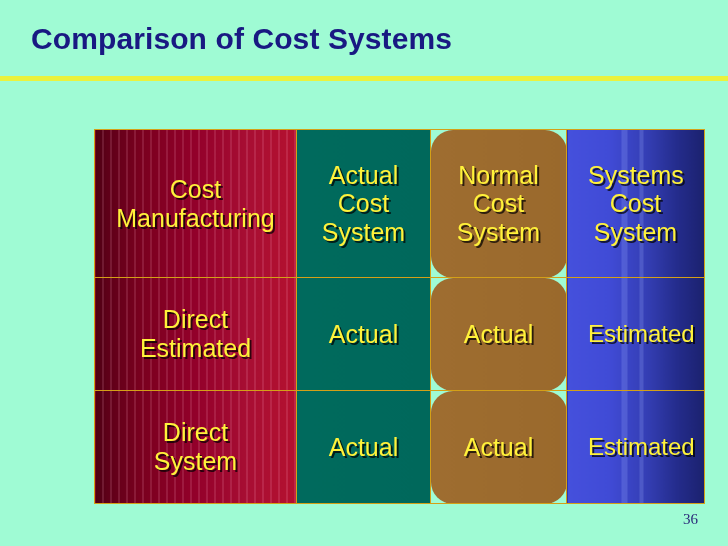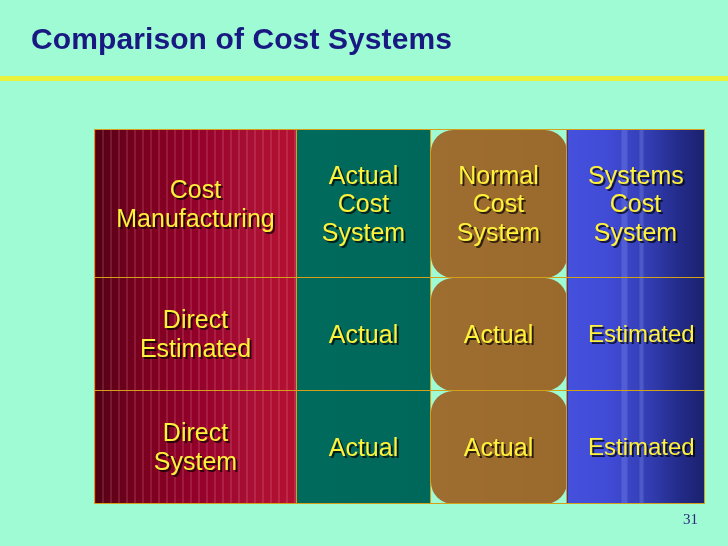--- a/index.html
+++ b/index.html
@@ -219,15 +219,15 @@
         </td>
         <td class="fill-blue">
           <span class="cell-text narrow">Estimated</span>
         </td>
       </tr>
 
 
     </tbody>
   </table>
 
-  <div id="page-number">31</div>
+  <div id="page-number">36</div>
 
 </div>
 
 </body></html>

